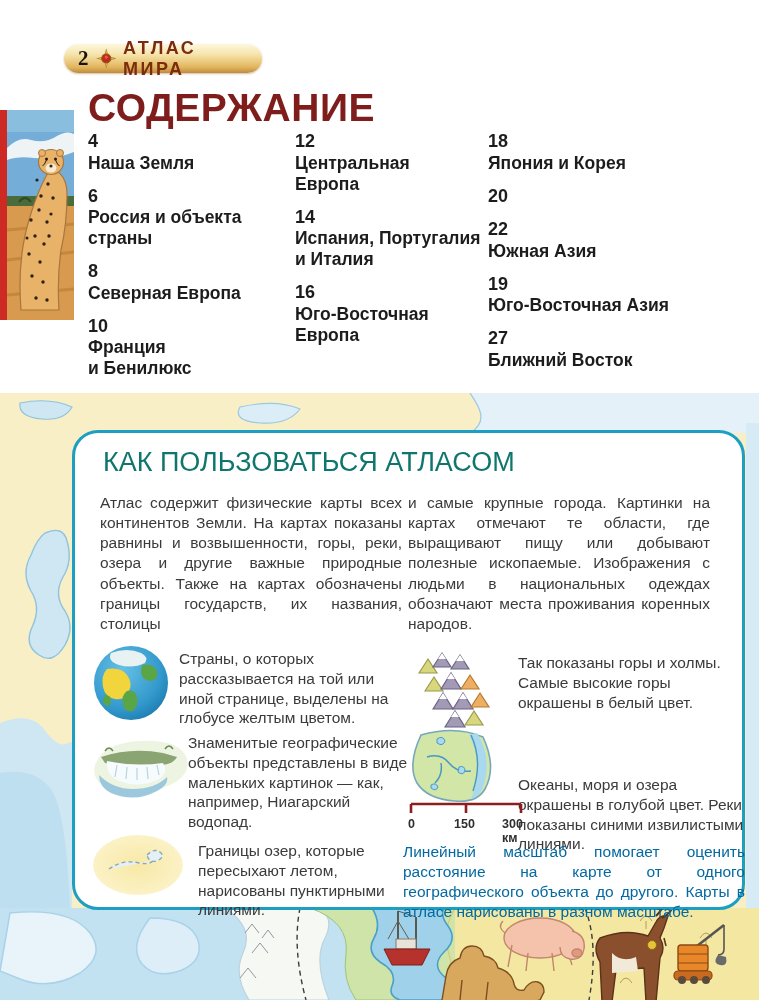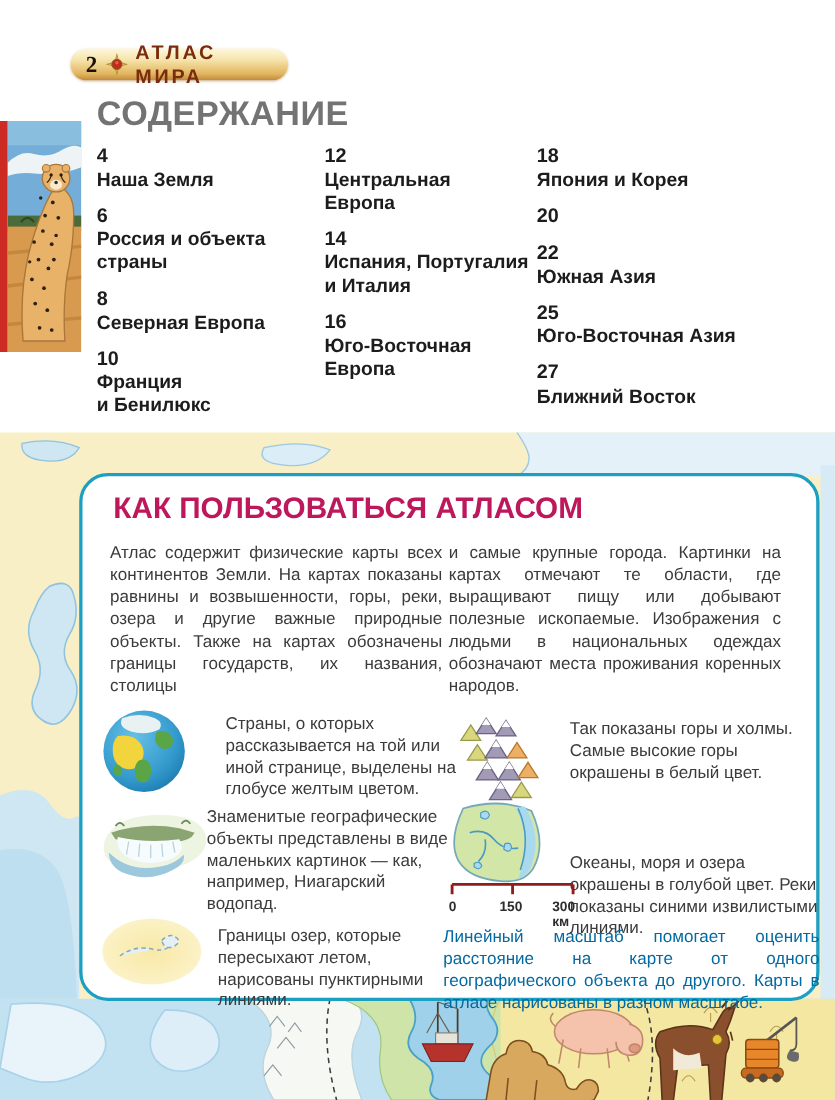--- a/index.html
+++ b/index.html
@@ -9,34 +9,34 @@
   .map-layer{position:absolute;left:0;top:393px;width:759px;height:607px;z-index:1;}
   
   .banner{position:absolute;left:64px;top:44px;width:198px;height:29px;z-index:3;
           border-radius:15px;display:flex;align-items:center;gap:7px;padding:0 0 0 14px;box-sizing:border-box;
           background:linear-gradient(180deg,#fdf7de 0%,#f6e5ad 35%,#e2b55e 80%,#c08a3e 100%);
           box-shadow:0 1px 2px rgba(120,80,10,.35);}
   .banner .pnum{font-family:"Liberation Serif",serif;font-weight:bold;font-size:21px;color:#1a1208;line-height:1;}
   .banner .brand{font-weight:bold;font-size:18px;letter-spacing:2.5px;color:#7b2b0e;}
   
   .toc-title{position:absolute;left:88px;top:86px;z-index:3;margin:0;
-             font-size:31px;font-weight:800;letter-spacing:.5px;color:#737373;}
+             font-size:39px;font-weight:800;letter-spacing:.5px;color:#7f1d1d;}
   .cheetah{position:absolute;left:0;top:110px;width:74px;height:210px;z-index:3;
            border-left:7px solid #cc2a22;box-sizing:border-box;}
   .toc-col{position:absolute;top:131px;z-index:3;color:#1c1c1c;}
   .toc-col.c1{left:88px;width:210px;}
   .toc-col.c2{left:295px;width:210px;}
   .toc-col.c3{left:488px;width:242px;}
   .toc-entry{margin-bottom:12px;}
   .toc-page{font-size:18px;font-weight:bold;line-height:1.2;}
   .toc-name{font-size:17.5px;font-weight:bold;line-height:1.2;white-space:pre-line;}
   
   .panel{position:absolute;left:72px;top:430px;width:673px;height:480px;z-index:2;
          background:#ffffff;border:3.5px solid #1d9fc2;border-radius:26px;box-sizing:border-box;}
-  .panel h2{position:absolute;left:28px;top:14px;margin:0;font-size:27px;font-weight:700;color:#be185d;}
+  .panel h2{position:absolute;left:28px;top:14px;margin:0;font-size:27px;font-weight:400;color:#0f766e;}
   .intro{position:absolute;top:60px;width:302px;font-size:15.5px;line-height:1.3;color:#3b3b3b;text-align:justify;}
   .intro.left{left:25px;} .intro.right{left:333px;}
   .leg-icon{position:absolute;}
   .leg-text{position:absolute;font-size:15.5px;line-height:1.28;color:#3b3b3b;}
   .scalebar{position:absolute;left:333px;top:368px;width:130px;height:42px;}
   .scalebar .lbl{position:absolute;top:16px;font-size:12.5px;font-weight:bold;color:#2e2e2e;}
   .scalebar .l0{left:0;} .scalebar .l1{left:46px;} .scalebar .l2{left:94px;}
   .scale-note{position:absolute;left:328px;top:394px;width:342px;font-size:15.5px;line-height:1.3;
               color:#0369a1;text-align:justify;margin-top:15px;}
 </style>
@@ -233,21 +233,21 @@
       <div class="toc-name">Япония и Корея</div>
     </div>
     <div class="toc-entry">
       <div class="toc-page">20</div>
     </div>
     <div class="toc-entry">
       <div class="toc-page">22</div>
       <div class="toc-name">Южная Азия</div>
     </div>
     <div class="toc-entry">
-      <div class="toc-page">25</div>
+      <div class="toc-page">19</div>
       <div class="toc-name">Юго-Восточная Азия</div>
     </div>
     <div class="toc-entry">
       <div class="toc-page">27</div>
       <div class="toc-name">Ближний Восток</div>
     </div>
   </div>
 
   <div class="panel">
     <h2>КАК ПОЛЬЗОВАТЬСЯ АТЛАСОМ</h2>
@@ -263,21 +263,21 @@
             <stop offset="100%" stop-color="#1d7bb0"></stop>
         </radialGradient>
       </defs>
       <circle cx="40" cy="40" r="37" fill="url(#gsea)"></circle>
       <path d="M20,10 q16,-6 30,0 q8,4 4,10 q-12,6 -26,2 q-12,-4 -8,-12 Z" fill="#e9f2f2"></path>
       <path d="M16,26 q14,-2 20,6 q6,8 2,16 q-4,10 -14,8 q-10,-2 -12,-12 q-2,-12 4,-18 Z" fill="#f2d43c"></path>
       <path d="M36,48 q8,-2 10,6 q2,8 -4,14 q-8,2 -10,-6 q-2,-10 4,-14 Z" fill="#5aa546"></path>
       <path d="M52,22 q10,-2 14,6 q2,8 -6,10 q-8,0 -10,-8 q0,-6 2,-8 Z" fill="#5aa546"></path>
       <path d="M14,52 q6,0 6,6 q0,6 -6,4 q-4,-4 0,-10 Z" fill="#5aa546"></path>
     </svg>
-    <div class="leg-text" style="left:130px;top:216px;width:218px;">Страны, о которых рассказывается на той или иной странице, выделены на глобусе желтым цветом.</div>
+    <div class="leg-text" style="left:104px;top:216px;width:218px;">Страны, о которых рассказывается на той или иной странице, выделены на глобусе желтым цветом.</div>
 
     <svg class="leg-icon" style="left:12px;top:302px;" width="104" height="66" viewBox="0 0 104 66">
       <path d="M8,30 q8,-22 44,-24 q42,-2 48,18 q4,18 -22,28 q-30,12 -56,2 q-18,-8 -14,-24 Z" fill="#eef4e2"></path>
       <path d="M14,22 q30,-10 62,-4 l14,4 q-4,8 -18,8 q-30,2 -54,-2 Z" fill="#8aa571"></path>
       <path d="M20,26 q28,6 56,2 q6,10 -4,16 q-20,10 -40,2 q-14,-6 -12,-20 Z" fill="#f6fbfd"></path>
       <g stroke="#bcd3de" stroke-width="1.2" fill="none">
         <path d="M30,30 l-2,12 M40,32 l-1,12 M50,33 l0,12 M60,32 l1,12 M70,30 l2,10"></path>
       </g>
       <path d="M12,40 q14,14 34,14 q22,0 34,-12 q2,8 -10,14 q-22,12 -46,2 q-12,-6 -12,-18 Z" fill="#9cc8dd"></path>
       <path d="M18,16 q4,-6 8,0 M78,14 q4,-6 8,0" stroke="#6a8a56" stroke-width="1.5" fill="none"></path>

